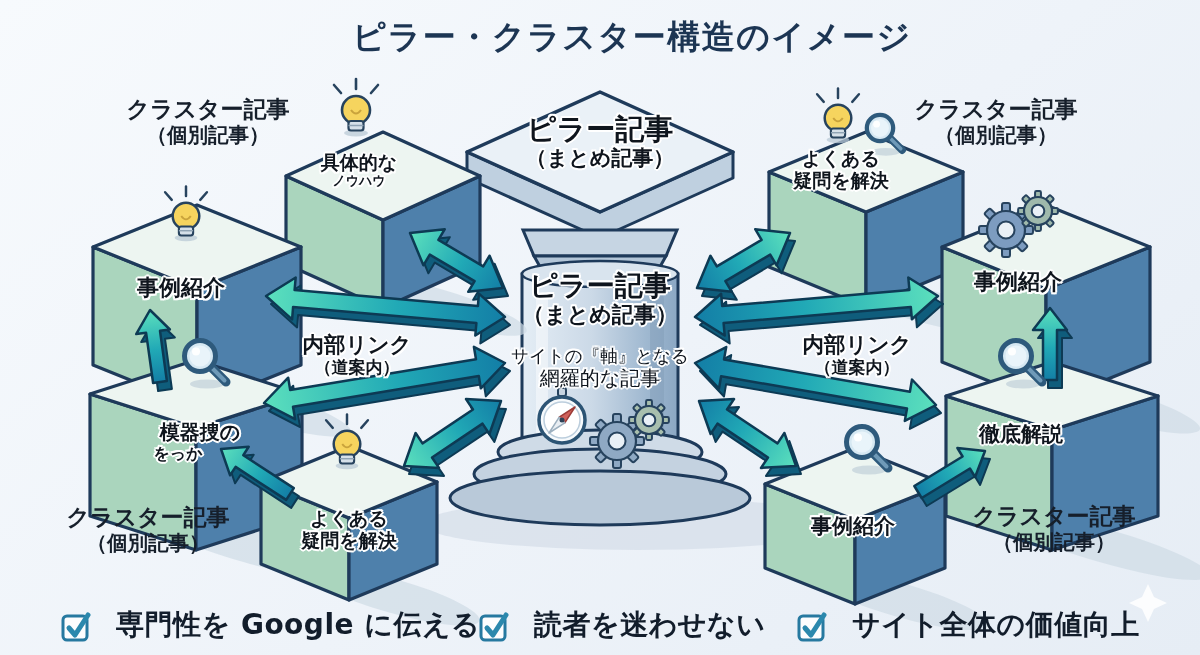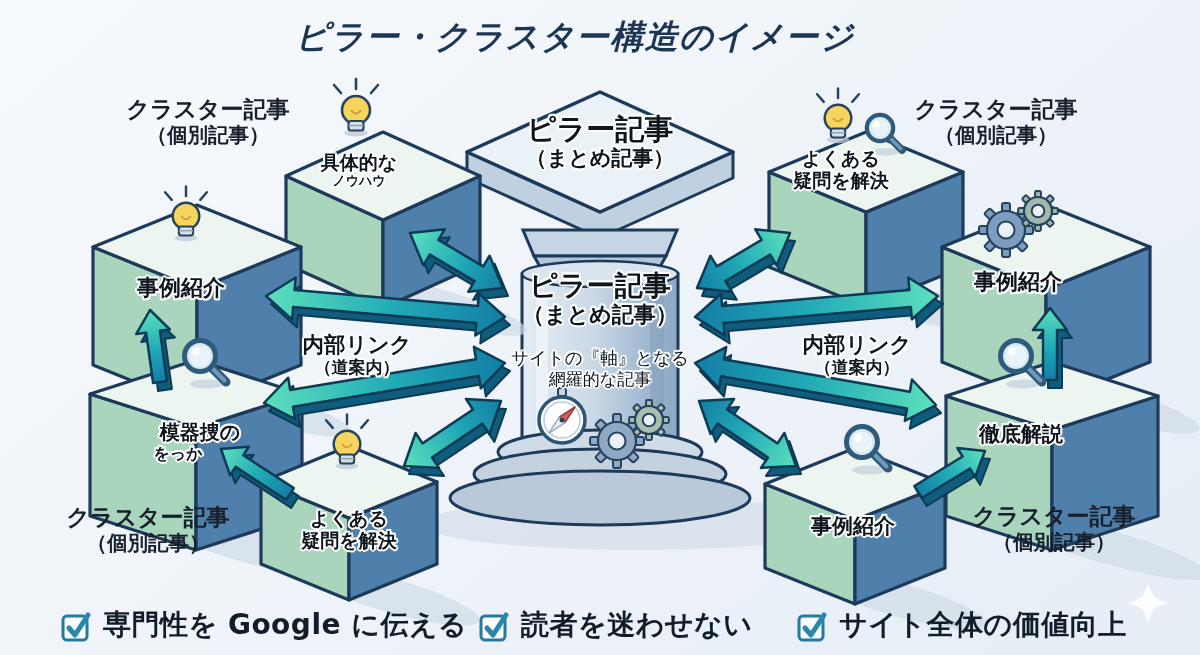--- a/index.html
+++ b/index.html
@@ -15,21 +15,21 @@
   }
   .olabel{
     color:#0f151d;
     text-shadow:2px 0 0 #fff,-2px 0 0 #fff,0 2px 0 #fff,0 -2px 0 #fff,
       1.5px 1.5px 0 #fff,-1.5px -1.5px 0 #fff,1.5px -1.5px 0 #fff,-1.5px 1.5px 0 #fff;
   }
   .plabel{color:#161f2b;}
   .olabel span,.plabel span{display:block;}
   .page-title{font-size:33px;letter-spacing:1.5px;color:#1c3553;font-weight:800;}
   .footer-item{
-    position:absolute;display:flex;align-items:center;gap:11px;
+    position:absolute;display:flex;align-items:center;gap:24px;
     font-weight:800;color:#121d2b;font-size:28px;white-space:nowrap;letter-spacing:0.5px;
   }
   .footer-item svg{flex:0 0 auto;display:block;}
 </style>
 </head>
 <body>
 
 <div class="stage">
 
   <svg class="diagram" width="1200" height="655" viewBox="0 0 1200 655">
@@ -348,33 +348,33 @@
           <circle cx="649" cy="420" r="14" fill="#a8bfae" stroke="#27435e" stroke-width="2.2"></circle>
           <circle cx="649" cy="420" r="6.3" fill="#e9f0f6" stroke="#27435e" stroke-width="2"></circle>
         </g>
     </g>
 
     <g>
       <path d="M1148,584 l6,13 13,6 -13,6 -6,13 -6,-13 -13,-6 13,-6 z" fill="#ffffff" opacity="0.85"></path>
     </g>
   </svg>
 
-  <div class="plabel page-title" style="left:575px;top:37px;font-style:italic;">ピラー・クラスター構造のイメージ</div>
+  <div class="plabel page-title" style="left:632px;top:37px;">ピラー・クラスター構造のイメージ</div>
 
   <div class="olabel" style="left:600px;top:141px;">
     <span style="font-size:29px;">ピラー記事</span>
     <span style="font-size:21px;">（まとめ記事）</span>
   </div>
   <div class="olabel" style="left:600px;top:298px;">
     <span style="font-size:28px;">ピラー記事</span>
     <span style="font-size:22px;">（まとめ記事）</span>
   </div>
   <div class="olabel" style="left:600px;top:368px;font-weight:400;">
     <span style="font-size:17.5px;">サイトの『軸』となる</span>
-    <span style="font-size:17px;">網羅的な記事</span>
+    <span style="font-size:20px;">網羅的な記事</span>
   </div>
 
   <div class="plabel" style="left:208px;top:122px;">
     <span style="font-size:23px;">クラスター記事</span>
     <span style="font-size:20.5px;">（個別記事）</span>
   </div>
   <div class="plabel" style="left:996px;top:122px;">
     <span style="font-size:23px;">クラスター記事</span>
     <span style="font-size:20.5px;">（個別記事）</span>
   </div>

